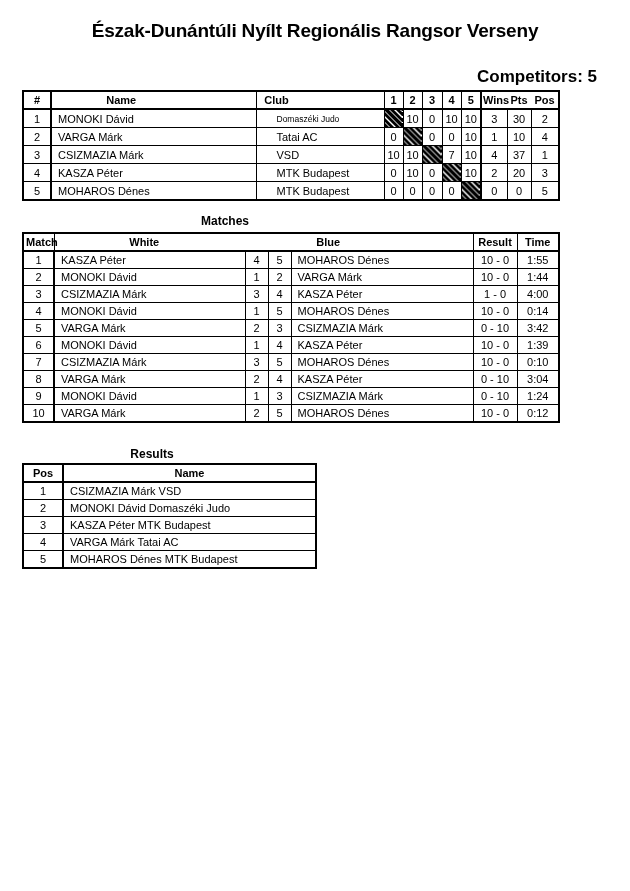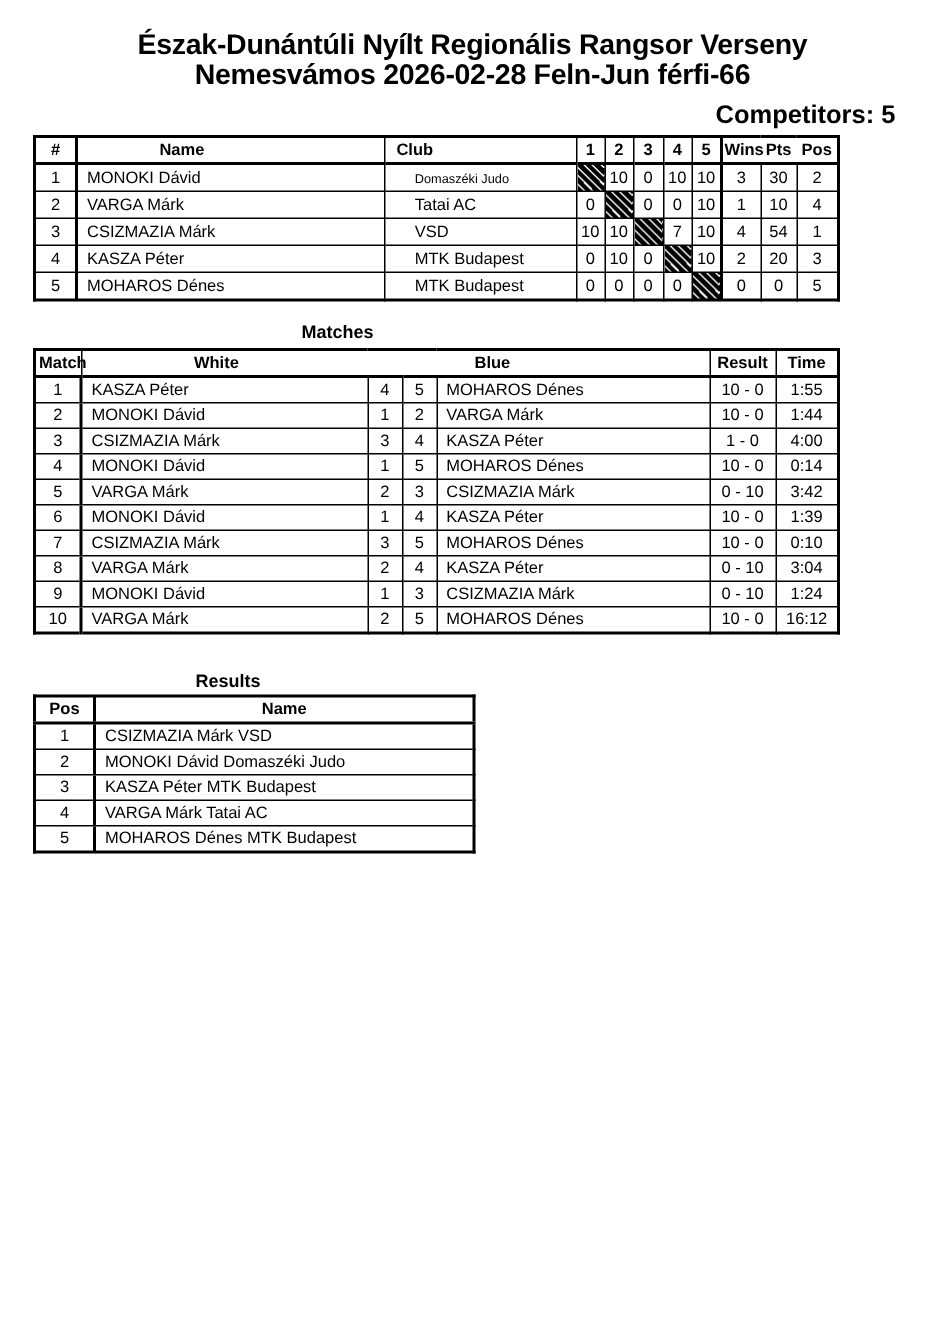--- a/index.html
+++ b/index.html
@@ -51,21 +51,20 @@
     background-image:repeating-linear-gradient(45deg,#000 0px,#000 3px,#fff 3px,#fff 4px);}
   .club-small{font-size:8.5px;}
 </style>
 </head>
 <body>
 
 <div id="page">
 
   <div class="title">
     <div>Észak-Dunántúli Nyílt Regionális Rangsor Verseny</div>
-    <div>Nemesvámos 2026-02-28 Feln-Jun férfi-66</div>
   </div>
 
   <div id="competitors-count">Competitors: 5</div>
 
   <table id="competitors-table">
     <colgroup>
       <col style="width:28px">
         <col style="width:205px">
         <col style="width:128px">
       <col style="width:19px">
@@ -125,21 +124,21 @@
         <tr>
           <td>3</td>
           <td class="ta-l sep">CSIZMAZIA Márk</td>
           <td class="club-cell">VSD</td>
           <td>10</td>
           <td>10</td>
           <td class="diag"></td>
           <td>7</td>
           <td>10</td>
           <td class="sep">4</td>
-          <td>54</td>
+          <td>37</td>
           <td>1</td>
         </tr>
 
         <tr>
           <td>4</td>
           <td class="ta-l sep">KASZA Péter</td>
           <td class="club-cell">MTK Budapest</td>
           <td>0</td>
           <td>10</td>
           <td>0</td>
@@ -282,21 +281,21 @@
           <td>1:24</td>
         </tr>
 
         <tr>
           <td>10</td>
           <td class="ta-l sep">VARGA Márk</td>
           <td>2</td>
           <td>5</td>
           <td class="ta-l">MOHAROS Dénes</td>
           <td>10 - 0</td>
-          <td>16:12</td>
+          <td>0:12</td>
         </tr>
 
     </tbody>
   </table>
 
   <div class="sec-heading" id="results-heading">Results</div>
 
   <table id="results-table">
     <colgroup>
       <col style="width:40px">

